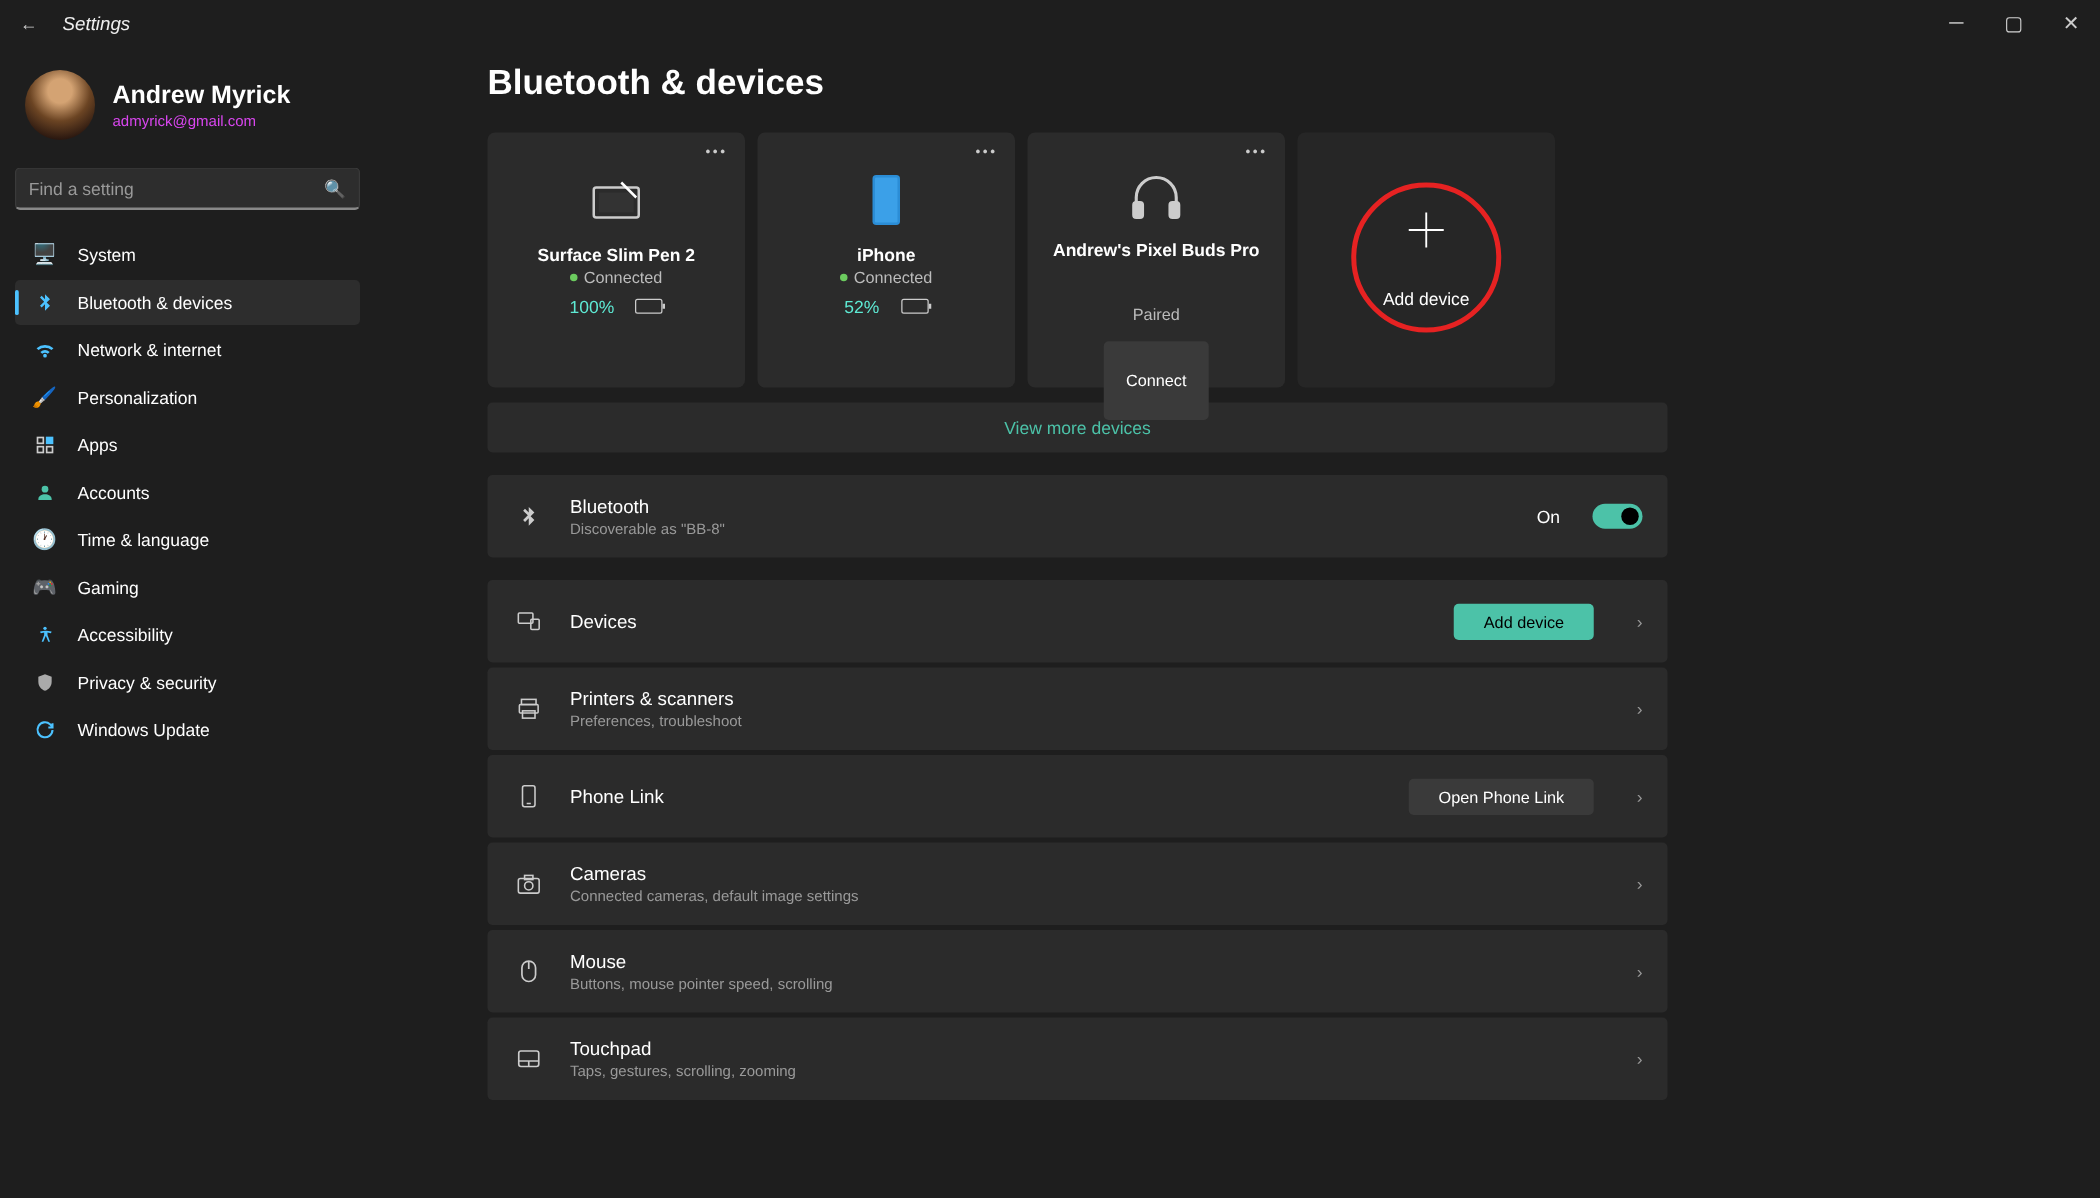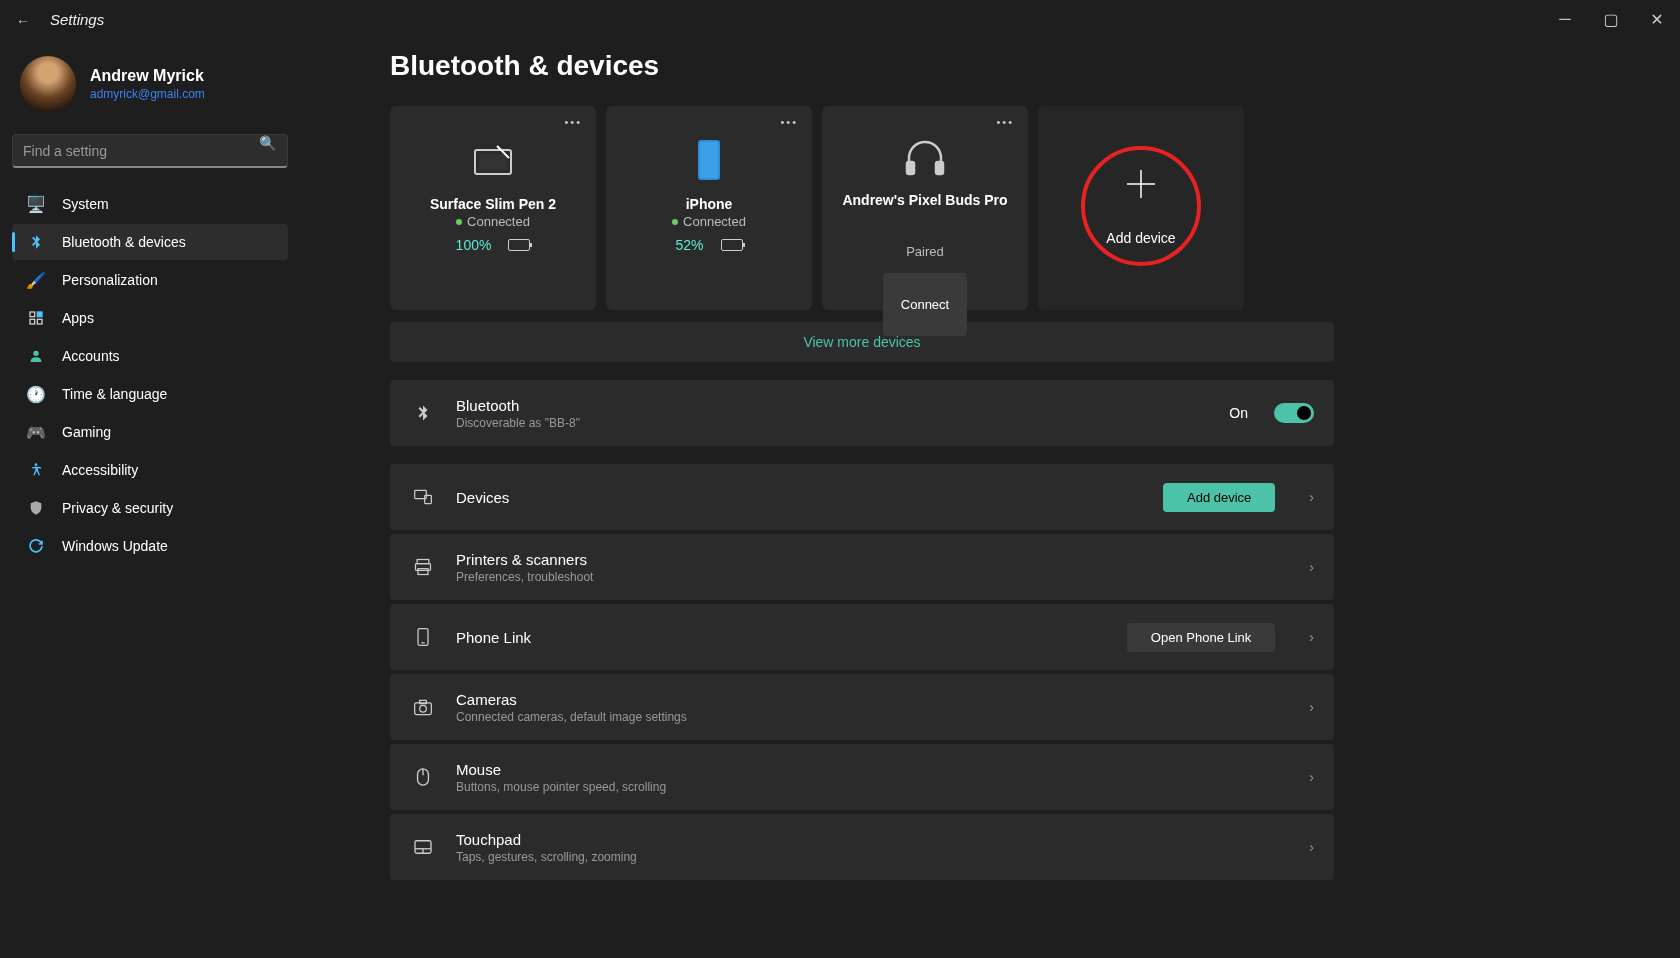--- a/index.html
+++ b/index.html
@@ -24,25 +24,25 @@
     .win-btn { width: 46px; height: 38px; display: flex; align-items: center; justify-content: center; color: #ccc; cursor: pointer; }
     .main-layout { display: flex; height: calc(100% - 38px); }
     .sidebar { width: 300px; padding: 8px 12px; }
     .profile { display: flex; align-items: center; gap: 14px; padding: 10px 8px 18px 8px; }
     .avatar {
       width: 56px; height: 56px; border-radius: 50%;
       background: radial-gradient(circle at 50% 30%, #d4a373 20%, #6b4423 50%, #2b1810 80%);
       position: relative; overflow: hidden;
     }
     .profile-text { display: flex; flex-direction: column; gap: 2px; }
-    .profile-name { font-weight: 600; font-size: 16px; }
-    .profile-email { font-size: 12px; color: #3b82f6; }
+    .profile-name { font-weight: 600; font-size: 20px; }
+    .profile-email { font-size: 12px; color: #d946ef; }
     .search-box {
       background: #2d2d2d; border: 1px solid #3a3a3a; border-radius: 4px;
-      height: 34px; display: flex; padding: 0 10px;
+      height: 34px; display: flex; align-items: center; padding: 0 10px;
       margin: 4px 0 18px 0; border-bottom: 2px solid #888; gap: 48px;
     }
     .search-box input {
       flex: 1; background: transparent; border: none; outline: none;
       color: #fff; font-size: 14px;
     }
     .search-box input::placeholder { color: #999; }
     .search-icon { color: #ccc; font-size: 14px; }
     .nav-list { list-style: none; }
     .nav-item {
@@ -160,20 +160,28 @@
         </li>
       <li class="nav-item active">
           <span class="nav-icon" style="color:#4cc2ff;">
         <svg width="16" height="16" viewBox="0 0 24 24" fill="#4cc2ff">
               <path d="M12 2l6 6-4 4 4 4-6 6V14l-4 4-2-2 5-5-5-5 2-2 4 4V2z"></path>
             </svg>
       </span>
           <span>Bluetooth &amp; devices</span>
         </li>
       <li class="nav-item">
+          <span class="nav-icon" style="color:#4cc2ff;">
+        <svg width="18" height="18" viewBox="0 0 24 24" fill="#4cc2ff">
+              <path d="M12 20a2 2 0 100-4 2 2 0 000 4zm-5-6a8 8 0 0110 0l-2 2a5 5 0 00-6 0l-2-2zm-4-4a14 14 0 0118 0l-2 2a11 11 0 00-14 0l-2-2z"></path>
+            </svg>
+      </span>
+          <span>Network &amp; internet</span>
+        </li>
+      <li class="nav-item">
           <span class="nav-icon">🖌️</span>
           <span>Personalization</span>
         </li>
       <li class="nav-item">
           <span class="nav-icon">
         <svg width="16" height="16" viewBox="0 0 24 24" fill="none" stroke="#ccc" stroke-width="2">
               <rect x="3" y="3" width="7" height="7"></rect>
               <rect x="14" y="3" width="7" height="7" fill="#4cc2ff" stroke="#4cc2ff"></rect>
               <rect x="3" y="14" width="7" height="7"></rect>
               <rect x="14" y="14" width="7" height="7"></rect>

